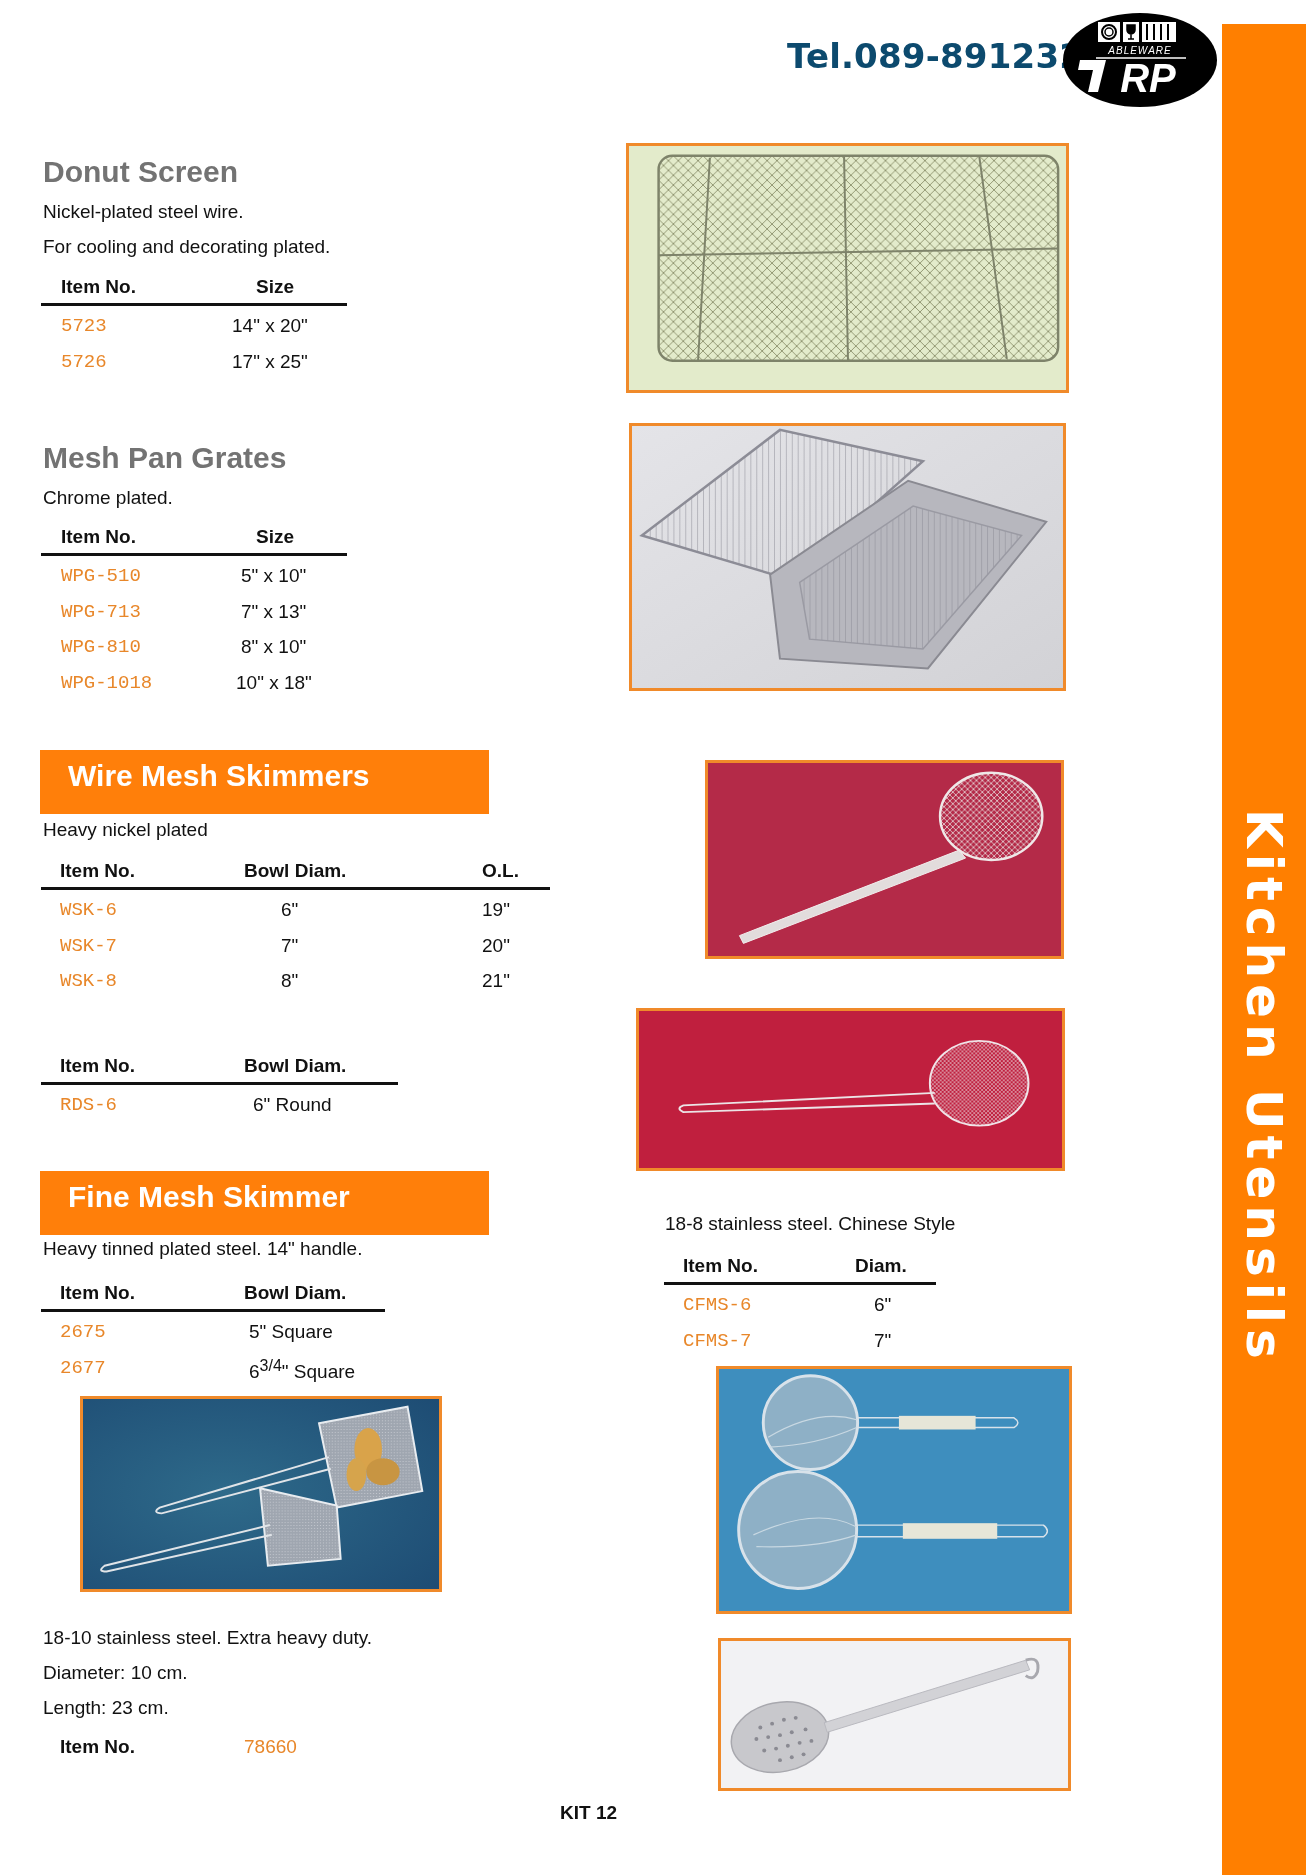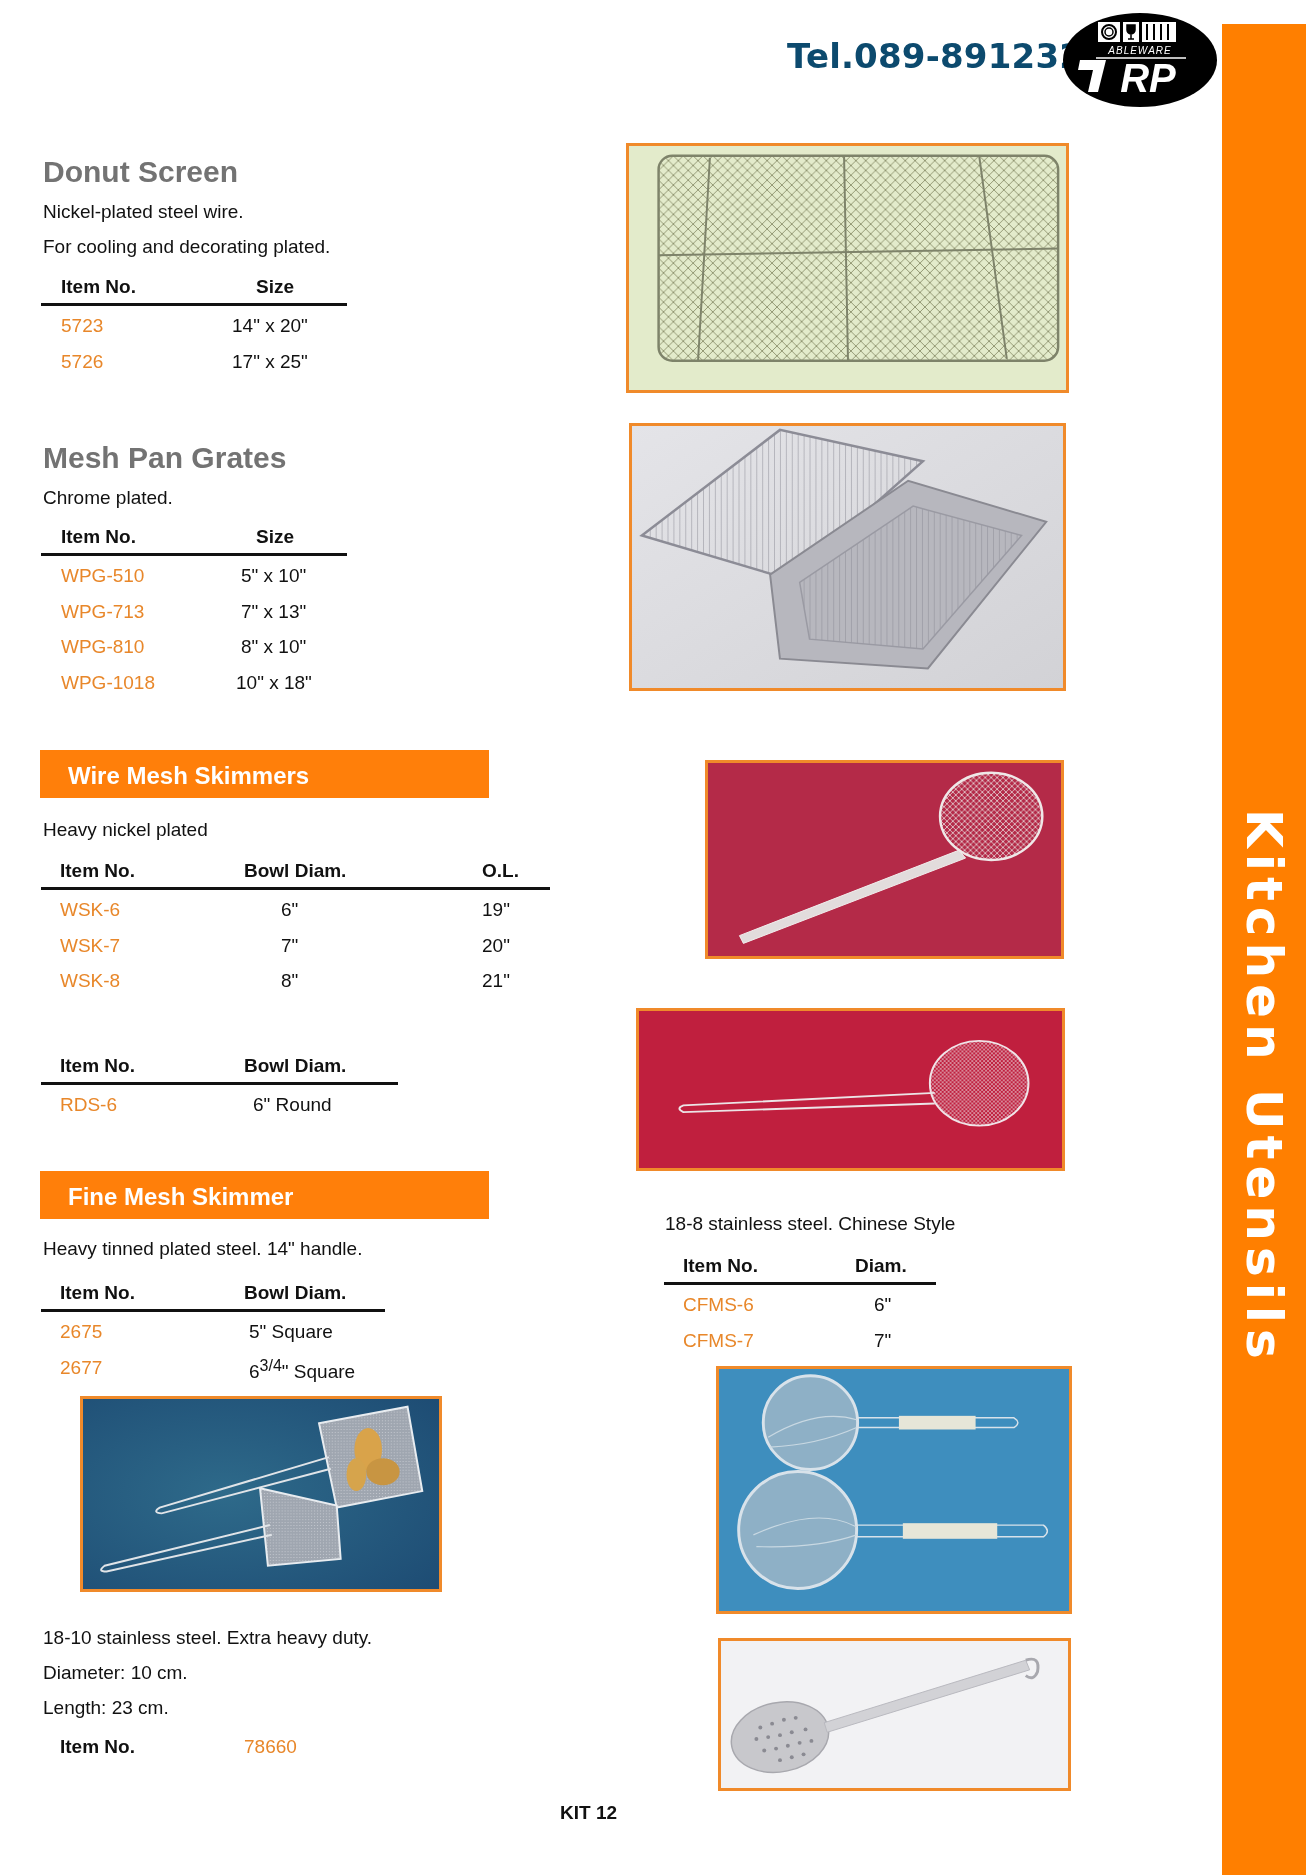--- a/index.html
+++ b/index.html
@@ -11,31 +11,31 @@
   
   .tel { left: 787px; top: 36px; font-size: 34px; font-weight: bold; color: #0c4a6e; letter-spacing: 0.2px; font-family: "DejaVu Sans", sans-serif; text-align: center; }
   .logo { left: 1062px; top: 12px; width: 156px; height: 96px; }
 
   
   .sidebar { left: 1222px; top: 24px; width: 84px; height: 1851px; background: #FF7F00; }
   .sidebar-text { position: absolute; left: 42px; top: 785px; transform-origin: 0 0; transform: rotate(90deg) translateY(-50%); white-space: nowrap; color: #fff; font-weight: bold; font-size: 50px; letter-spacing: 6px; font-family: "DejaVu Sans", sans-serif; }
 
   
   .h-orange { color: #737373; font-weight: bold; font-size: 30px; }
-  .banner { background: #FF7F0A; color: #fff; font-weight: bold; font-size: 24px; height: 48px; line-height: 52px; padding-left: 28px; }
+  .banner { background: #FF7F0A; color: #fff; font-weight: bold; font-size: 30px; height: 64px; line-height: 52px; padding-left: 28px; }
 
   .desc { font-size: 19px; color: #111; }
 
   
   .tbl { position: absolute; }
   .tbl .hdr { position: relative; height: 30px; border-bottom: 3px solid #111; }
   .tbl .hdr span { position: absolute; top: 0; font-weight: bold; font-size: 19px; }
   .tbl .row { position: relative; height: 35.5px; }
   .tbl .row span { position: absolute; top: 9px; font-size: 19px; }
-  .tbl .row .code { color: #E8872A; }
+  .tbl .row .code { color: #E8872A; font-family: Liberation Mono, monospace; }
 
   
   .photo { position: absolute; border: 3px solid #F08A2A; overflow: hidden; }
   .photo svg { width: 100%; height: 100%; display: block; }
 
   .page-no { left: 560px; top: 1802px; font-weight: bold; font-size: 19px; }
   sup.frac { font-size: 16px; }
 </style>
 </head>
 <body>

